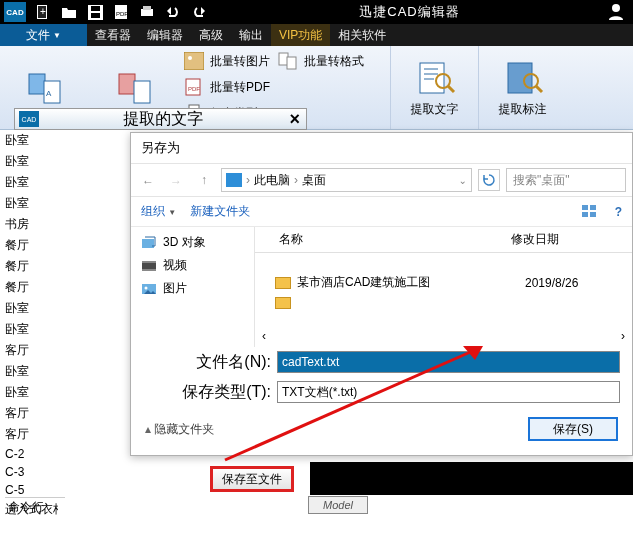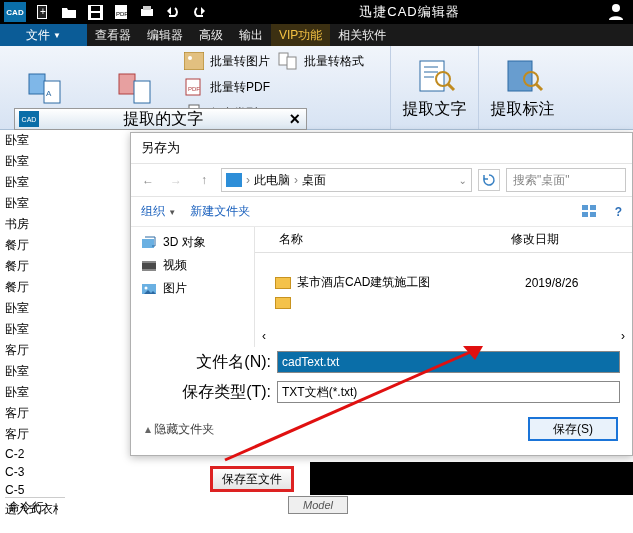--- a/index.html
+++ b/index.html
@@ -17,21 +17,21 @@
   .menurow .mvip { background:#3c3012; color:#f5c243; padding:0 8px; display:flex; align-items:center; }
   
   .ribbon { height:84px; background:linear-gradient(#f1f5fb,#d7e3f3); border-bottom:1px solid #a9bfd6; display:flex; }
   .ribbon .riblarge { width:90px; display:flex; flex-direction:column; align-items:center; justify-content:center; }
   .riblarge .ribicon { width:38px; height:38px; margin-top:4px; }
   .ribgroup { display:flex; flex-direction:column; justify-content:center; width:210px; }
   .ribitem { display:flex; align-items:center; height:26px; padding:0 4px; }
   .ribitem span.icon { width:22px; height:20px; margin-right:4px; }
   .ribgroup2 { display:flex; }
   .ribgroup2 .riblarge { width:88px; border-left:1px solid #c0cfe4; position:relative; }
-  .ribgroup2 .riblabel { font-size:16px; margin-top:2px; }
+  .ribgroup2 .riblabel { font-size:12px; margin-top:2px; }
   
   .sidepanel { position:absolute; left:0; top:130px; width:58px; background:#fff; }
   .sidepanel div { padding:2px 5px; font-size:12px; white-space:nowrap; overflow:hidden; }
   
   .extract-titlebar { position:absolute; left:14px; top:108px; height:22px; width:293px; background:linear-gradient(#fff,#dce7f1); border:1px solid #999; display:flex; align-items:center; }
   .extract-titlebar .exicon { width:20px; height:16px; background:#0a6ea8; margin:0 4px; color:#fff; font-size:7px; display:flex; align-items:center; justify-content:center; }
   .extract-titlebar .extitle { flex:1; text-align:center; font-size:16px; }
   .extract-titlebar .closex { font-size:18px; font-weight:bold; padding:0 6px; }
   .saveto-btn { position:absolute; left:210px; top:466px; width:84px; height:26px; border:3px solid #d22; background:linear-gradient(#fefefe,#e4e4e4); display:flex; align-items:center; justify-content:center; font-size:12px; }
   
@@ -64,21 +64,21 @@
   .field.sel { background:#0a6ea8; color:#fff; }
   .footer { display:flex; align-items:center; padding:10px 14px; gap:10px; }
   .footer .hide { color:#404040; }
   .footer .hide::before { content:"▴ "; color:#666; }
   .footer .spacer { flex:1; }
   .footer .mainbtn { width:90px; height:24px; border:2px solid #1a74d8; background:#e9f2fb; display:flex; align-items:center; justify-content:center; font-size:12px; }
   
   .arrow-svg { position:absolute; left:205px; top:340px; width:280px; height:130px; pointer-events:none; }
   .bottom-black { position:absolute; left:310px; top:462px; width:330px; height:33px; background:#000; }
   .watermark { position:absolute; right:6px; bottom:18px; color:rgba(255,255,255,.75); font-size:15px; }
-  .model-tab { position:absolute; left:288px; top:496px; width:60px; height:18px; border:1px solid #888; background:#efefef; font-size:11px; display:flex; align-items:center; justify-content:center; font-style:italic; color:#555; }
+  .model-tab { position:absolute; left:308px; top:496px; width:60px; height:18px; border:1px solid #888; background:#efefef; font-size:11px; display:flex; align-items:center; justify-content:center; font-style:italic; color:#555; }
   .bottom-left-strip { position:absolute; left:5px; top:497px; width:60px; height:16px; border-top:1px solid #ccc; font-size:12px; padding:1px 3px;}
   
   svg { display:block; }
 </style>
 </head>
 <body>
 
 <div class="topbar">
   <div class="cad-badge">CAD</div>
   <div class="tb-icon">

